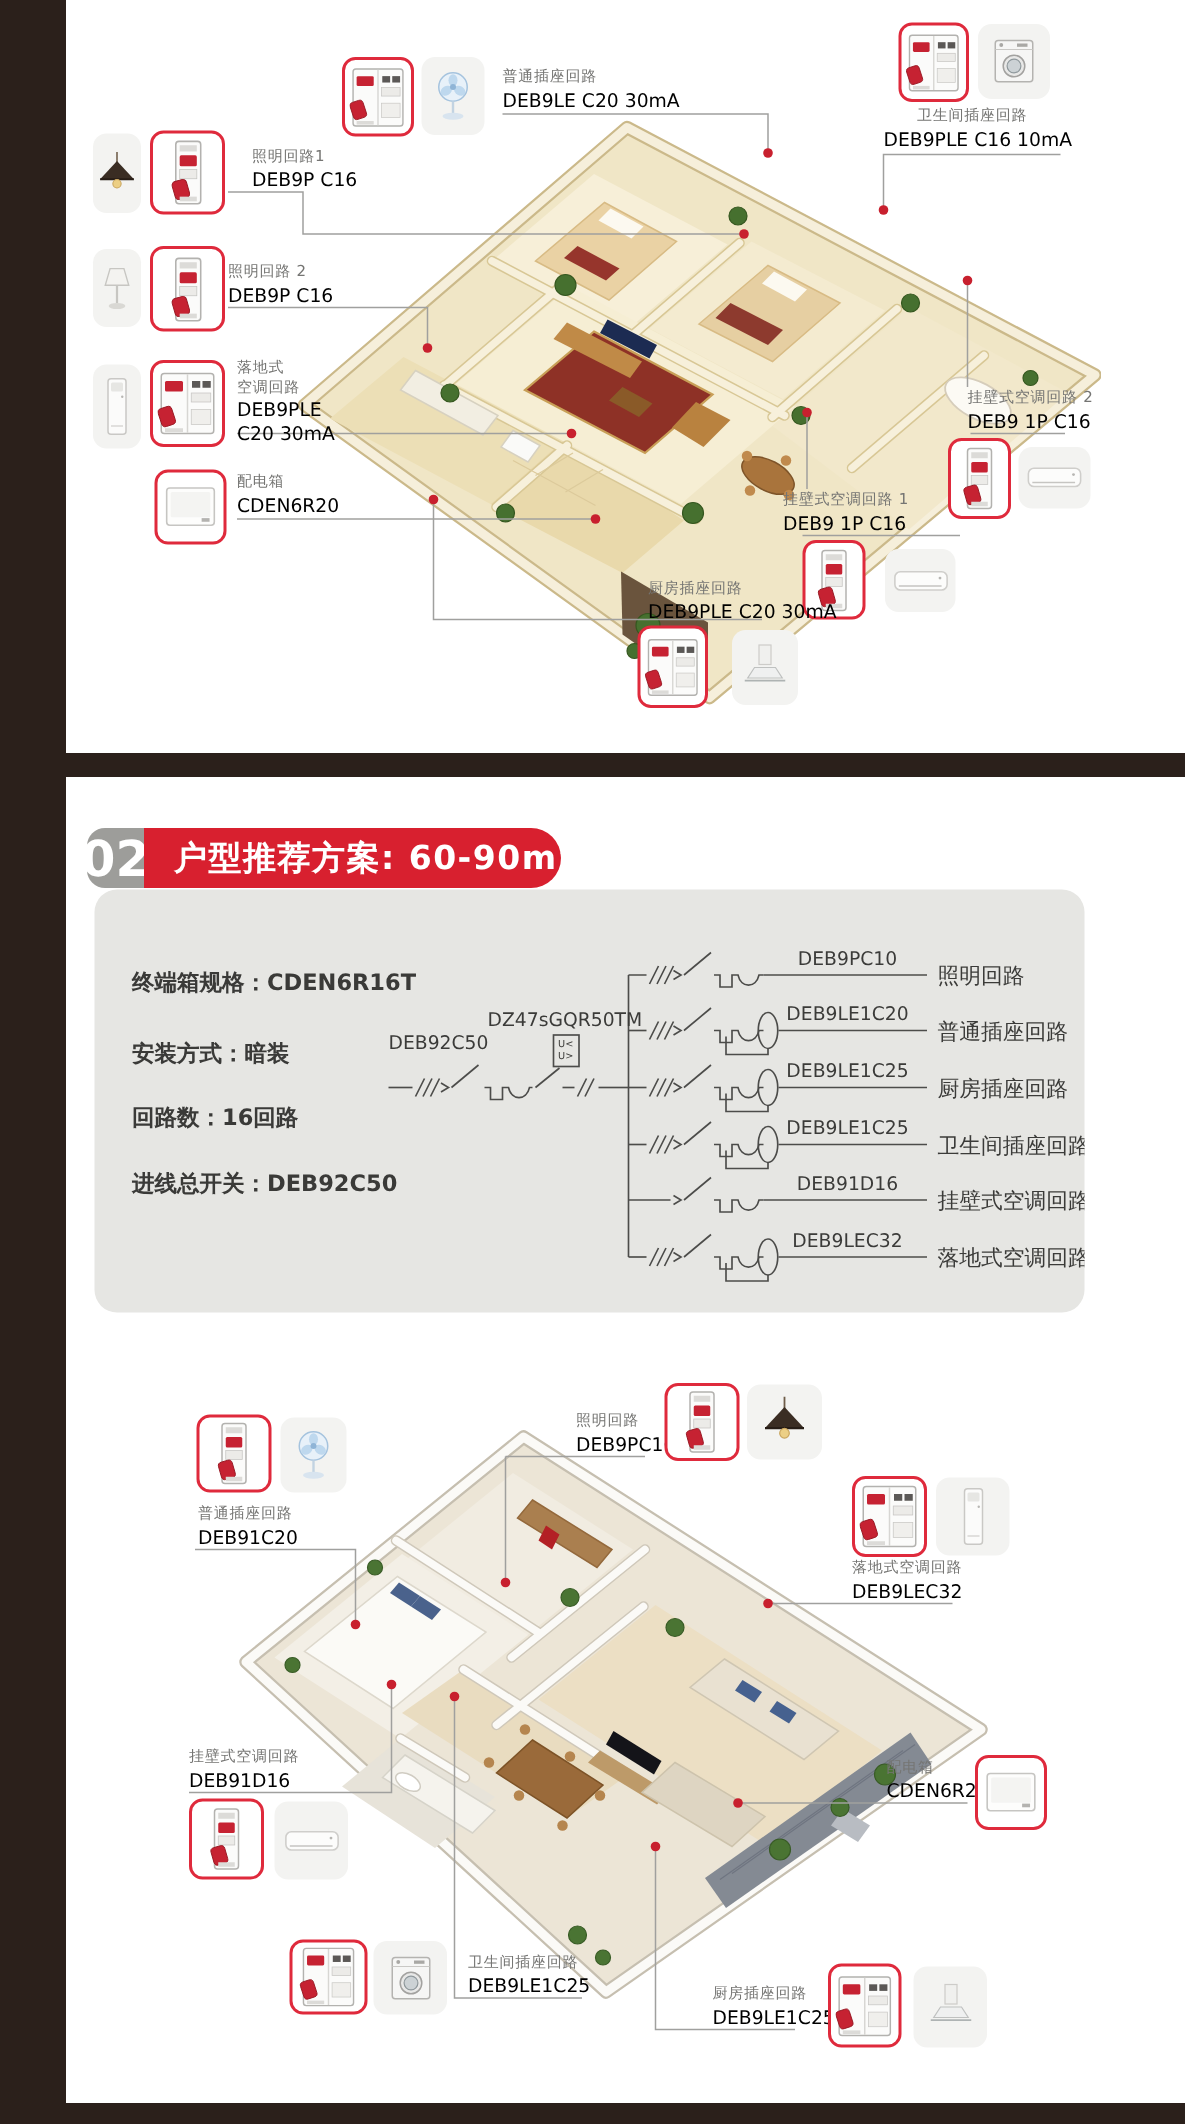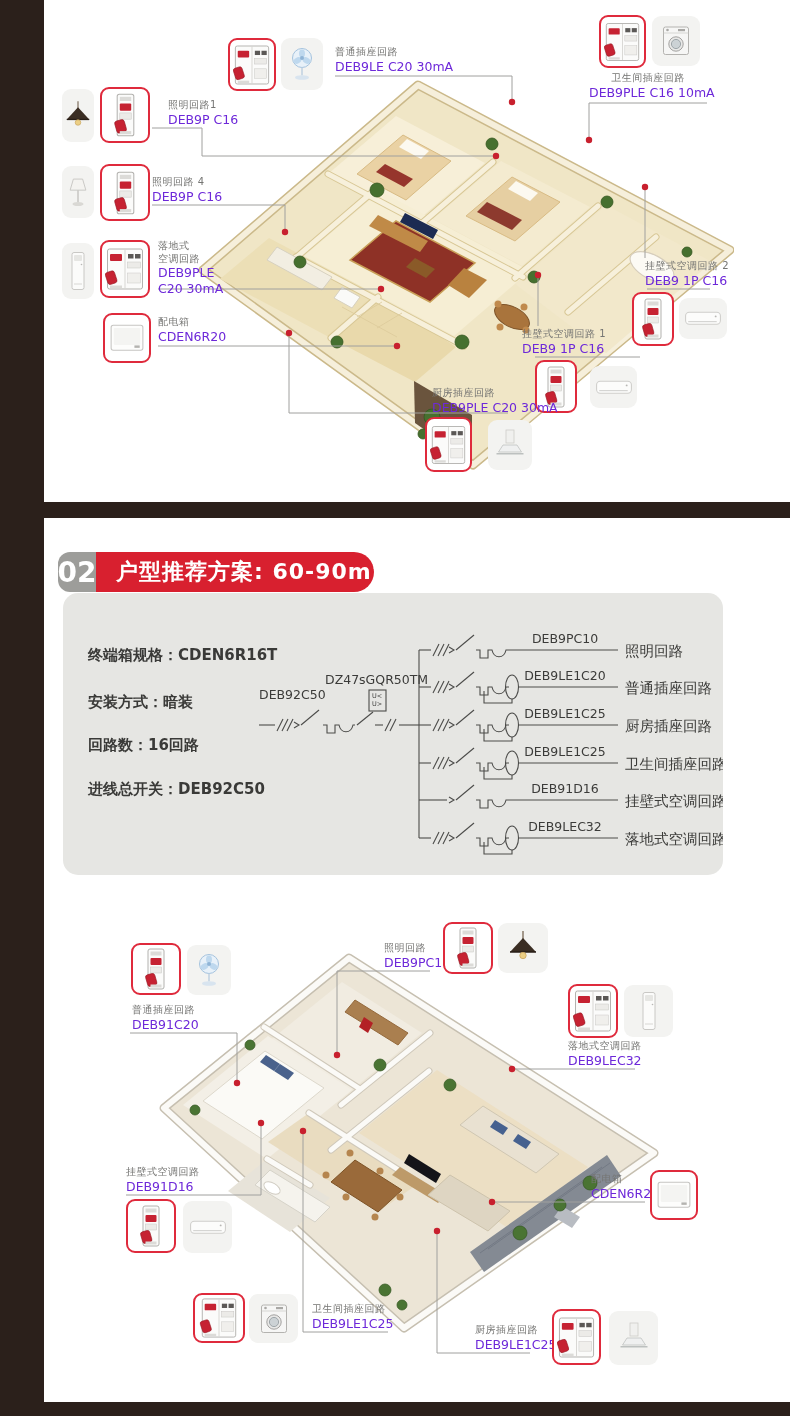--- a/index.html
+++ b/index.html
@@ -7,24 +7,24 @@
 .stage{position:relative;width:790px;height:1416px;background:#2b201b;overflow:hidden}
 .panel{position:absolute;left:44px;width:784px;background:#ffffff}
 .panel-top{top:0;height:502px}
 .panel-bottom{top:518px;height:884px}
 .tile{position:absolute;border-radius:9px;display:flex;align-items:center;justify-content:center}
 .tile.app{background:#f3f3f1}
 .tile.brk{background:#ffffff;border:2px solid #df2a3c}
 .clabel{position:absolute}
 .clabel.center{text-align:center}
 .c-name{font-size:10px;color:#757573;line-height:1.25;white-space:nowrap;letter-spacing:.5px}
-.c-model{font-size:12.5px;color:#6d28d9;line-height:1.25;white-space:nowrap}
+.c-model{font-size:12.5px;color:#000000;line-height:1.25;white-space:nowrap}
 .overlay{position:absolute;left:0;top:0;pointer-events:none}
 .plan{position:absolute}
-.badge-num{position:absolute;left:14px;top:34px;width:38px;height:40px;background:#9d9d9a;border-radius:12px 0 0 12px;color:#fff;font-size:28px;font-weight:bold;display:flex;align-items:center;justify-content:center}
+.badge-num{position:absolute;left:14px;top:34px;width:38px;height:40px;background:#9d9d9a;border-radius:12px 0 0 12px;color:#fff;font-size:33px;font-weight:bold;display:flex;align-items:center;justify-content:center}
 .badge-title{position:absolute;left:52px;top:34px;width:278px;height:40px;background:#d8202f;border-radius:0 20px 20px 0;color:#fff;font-size:22px;font-weight:bold;display:flex;align-items:center;padding-left:20px;letter-spacing:1px;white-space:nowrap}
 .badge-title sup{font-size:12px;position:relative;top:-7px;margin-left:1px}
 .gray-panel{position:absolute;left:19px;top:75px;width:660px;height:282px;background:#e6e6e3;border-radius:15px}
 .spec-row{position:absolute;left:25px;font-size:15px;color:#3a3a38;font-weight:600;white-space:nowrap}
 .circuit{position:absolute;left:0;top:0}
 .circuit text{fill:#3b3b39}
 .ig{display:block}
 </style>
 </head>
 <body>
@@ -232,21 +232,21 @@
         <svg class="ig" width="24" height="34" viewBox="0 0 26 36">
           <use href="#sym-tlamp"></use>
         </svg>
       </div>
     <div class="tile brk" style="left:56px;top:164px;width:50px;height:57px">
         <svg class="ig" width="27" height="46" viewBox="0 0 26 44">
           <use href="#sym-brk1"></use>
         </svg>
       </div>
     <div class="clabel" style="left:108px;top:176px">
-      <div class="c-name">照明回路 4</div>
+      <div class="c-name">照明回路 2</div>
       <div class="c-model">DEB9P C16</div>
     </div>
 
     <div class="tile app" style="left:18px;top:243px;width:32px;height:56px">
         <svg class="ig" width="20" height="42" viewBox="0 0 20 40">
           <use href="#sym-facu"></use>
         </svg>
       </div>
     <div class="tile brk" style="left:56px;top:240px;width:50px;height:58px">
         <svg class="ig" width="40" height="46" viewBox="0 0 40 44">

